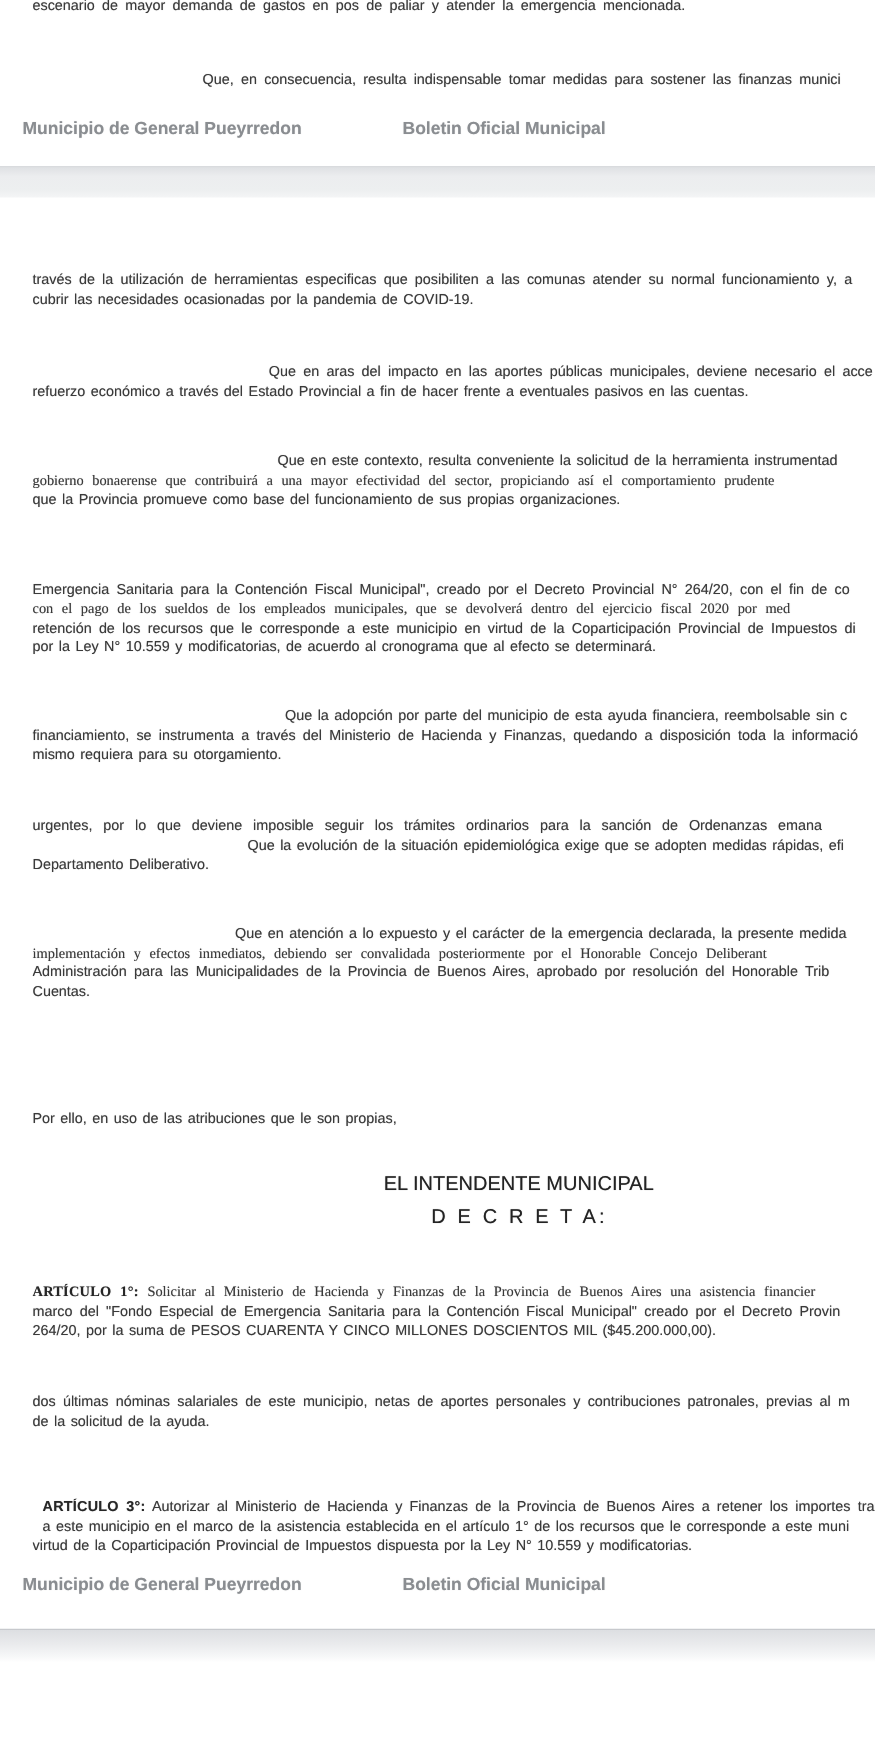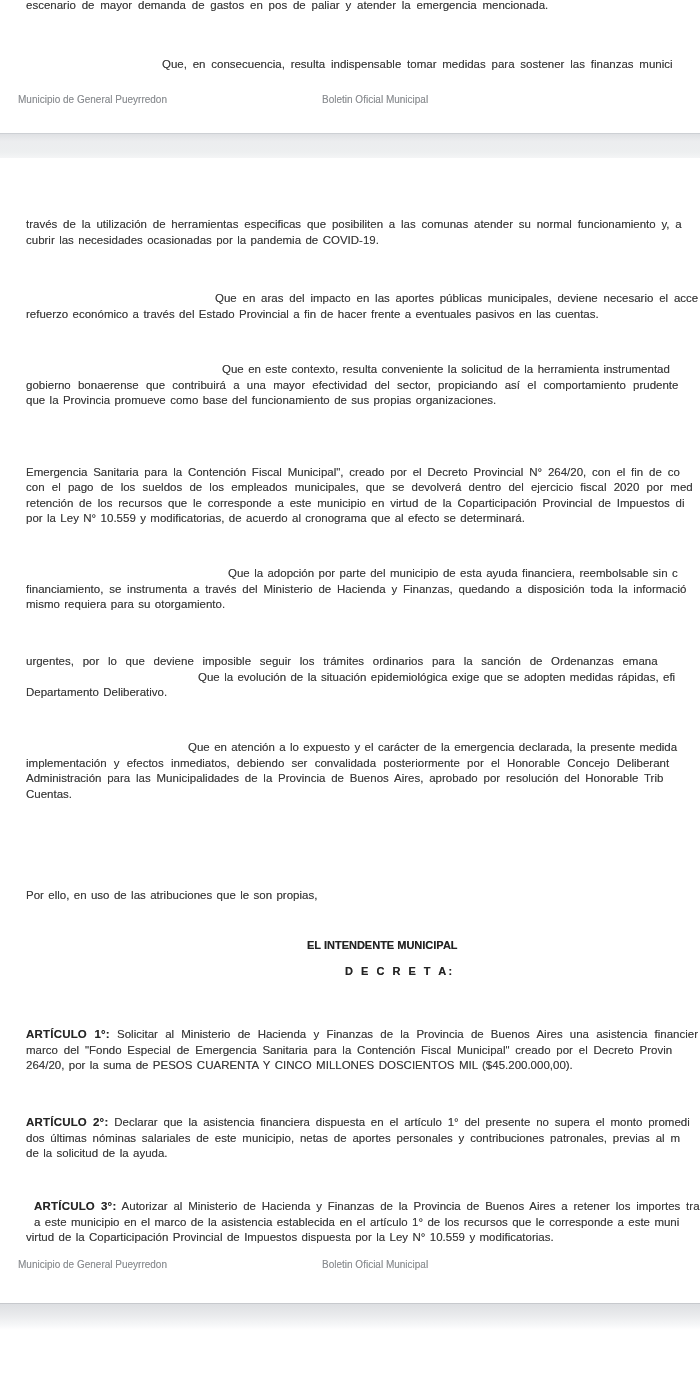--- a/index.html
+++ b/index.html
@@ -9,43 +9,44 @@
     font-family:"Liberation Sans",sans-serif;
   }
   .abs{position:absolute;}
   .textblock{
     position:absolute;left:26px;width:674px;overflow:hidden;
     color:#3a3a3a;font-size:11.5px;
     text-shadow:0 0 0.6px rgba(70,70,70,0.55);
   }
   .ln{white-space:nowrap;height:15.5px;line-height:15.5px;overflow:hidden;word-spacing:1.2px;}
   .w1{word-spacing:2.6px;}
-  .w2{word-spacing:4px;}
+  .w2{word-spacing:4px;font-family:Liberation Serif, serif;}
   .w3{word-spacing:5.5px;}
   .ind{display:inline-block;height:1px;}
   b.artlabel{font-weight:bold;color:#262626;letter-spacing:0.2px;}
   .footer-left,.footer-center{
-    position:absolute;font-size:10px;color:#8a8d91;white-space:nowrap;
+    position:absolute;font-size:14px;color:#8a8d91;white-space:nowrap;
     text-shadow:0 0 0.6px rgba(140,143,146,0.5);
+    font-weight:bold;
   }
   .separator{
     position:absolute;left:0;width:700px;
   }
   .sep1{
     top:133px;height:24px;
     border-top:1px solid #cdd0d4;
     background:linear-gradient(180deg,#dfe1e4 0%,#ecedef 30%,#edeff0 75%,#f4f5f6 100%);
   }
   .sep2{
     top:1303px;height:26px;
     border-top:1px solid #c7c9cd;
     background:linear-gradient(180deg,#dddfe2 0%,#eaebed 45%,#f6f7f8 80%,#ffffff 100%);
   }
   .heading{
-    position:absolute;font-weight:bold;color:#232323;font-size:11px;white-space:nowrap;
+    position:absolute;font-weight:normal;color:#232323;font-size:16px;white-space:nowrap;
     text-shadow:0 0 0.6px rgba(40,40,40,0.6);
   }
   .decreta{letter-spacing:2.5px;}
 </style>
 </head>
 <body>
 
 <div class="abs" style="left:0;top:0;width:700px;height:1400px;">
 
   <div class="textblock" style="top:-2px;">
@@ -111,21 +112,20 @@
   <div class="heading" style="left:307px;top:939px;">EL INTENDENTE MUNICIPAL</div>
   <div class="heading decreta" style="left:345px;top:965px;">D E C R E T A:</div>
 
   <div class="textblock" style="top:1027px;">
     <div class="ln w2"><b class="artlabel">ARTÍCULO 1°:</b><span> Solicitar al Ministerio de Hacienda y Finanzas de la Provincia de Buenos Aires una asistencia financier</span></div>
     <div class="ln w1">marco del "Fondo Especial de Emergencia Sanitaria para la Contención Fiscal Municipal" creado por el Decreto Provin</div>
     <div class="ln">264/20, por la suma de PESOS CUARENTA Y CINCO MILLONES DOSCIENTOS MIL ($45.200.000,00).</div>
   </div>
 
   <div class="textblock" style="top:1115px;">
-    <div class="ln w1"><b class="artlabel">ARTÍCULO 2°:</b><span> Declarar que la asistencia financiera dispuesta en el artículo 1° del presente no supera el monto promedi</span></div>
     <div class="ln w1">dos últimas nóminas salariales de este municipio, netas de aportes personales y contribuciones patronales, previas al m</div>
     <div class="ln">de la solicitud de la ayuda.</div>
   </div>
 
   <div class="textblock" style="top:1199px;">
     <div class="ln w1"><span class="ind" style="width:8px;"></span><b class="artlabel">ARTÍCULO 3°:</b><span> Autorizar al Ministerio de Hacienda y Finanzas de la Provincia de Buenos Aires a retener los importes trans</span></div>
     <div class="ln"><span class="ind" style="width:8px;"></span><span>a este municipio en el marco de la asistencia establecida en el artículo 1° de los recursos que le corresponde a este muni</span></div>
     <div class="ln">virtud de la Coparticipación Provincial de Impuestos dispuesta por la Ley N° 10.559 y modificatorias.</div>
   </div>
 

